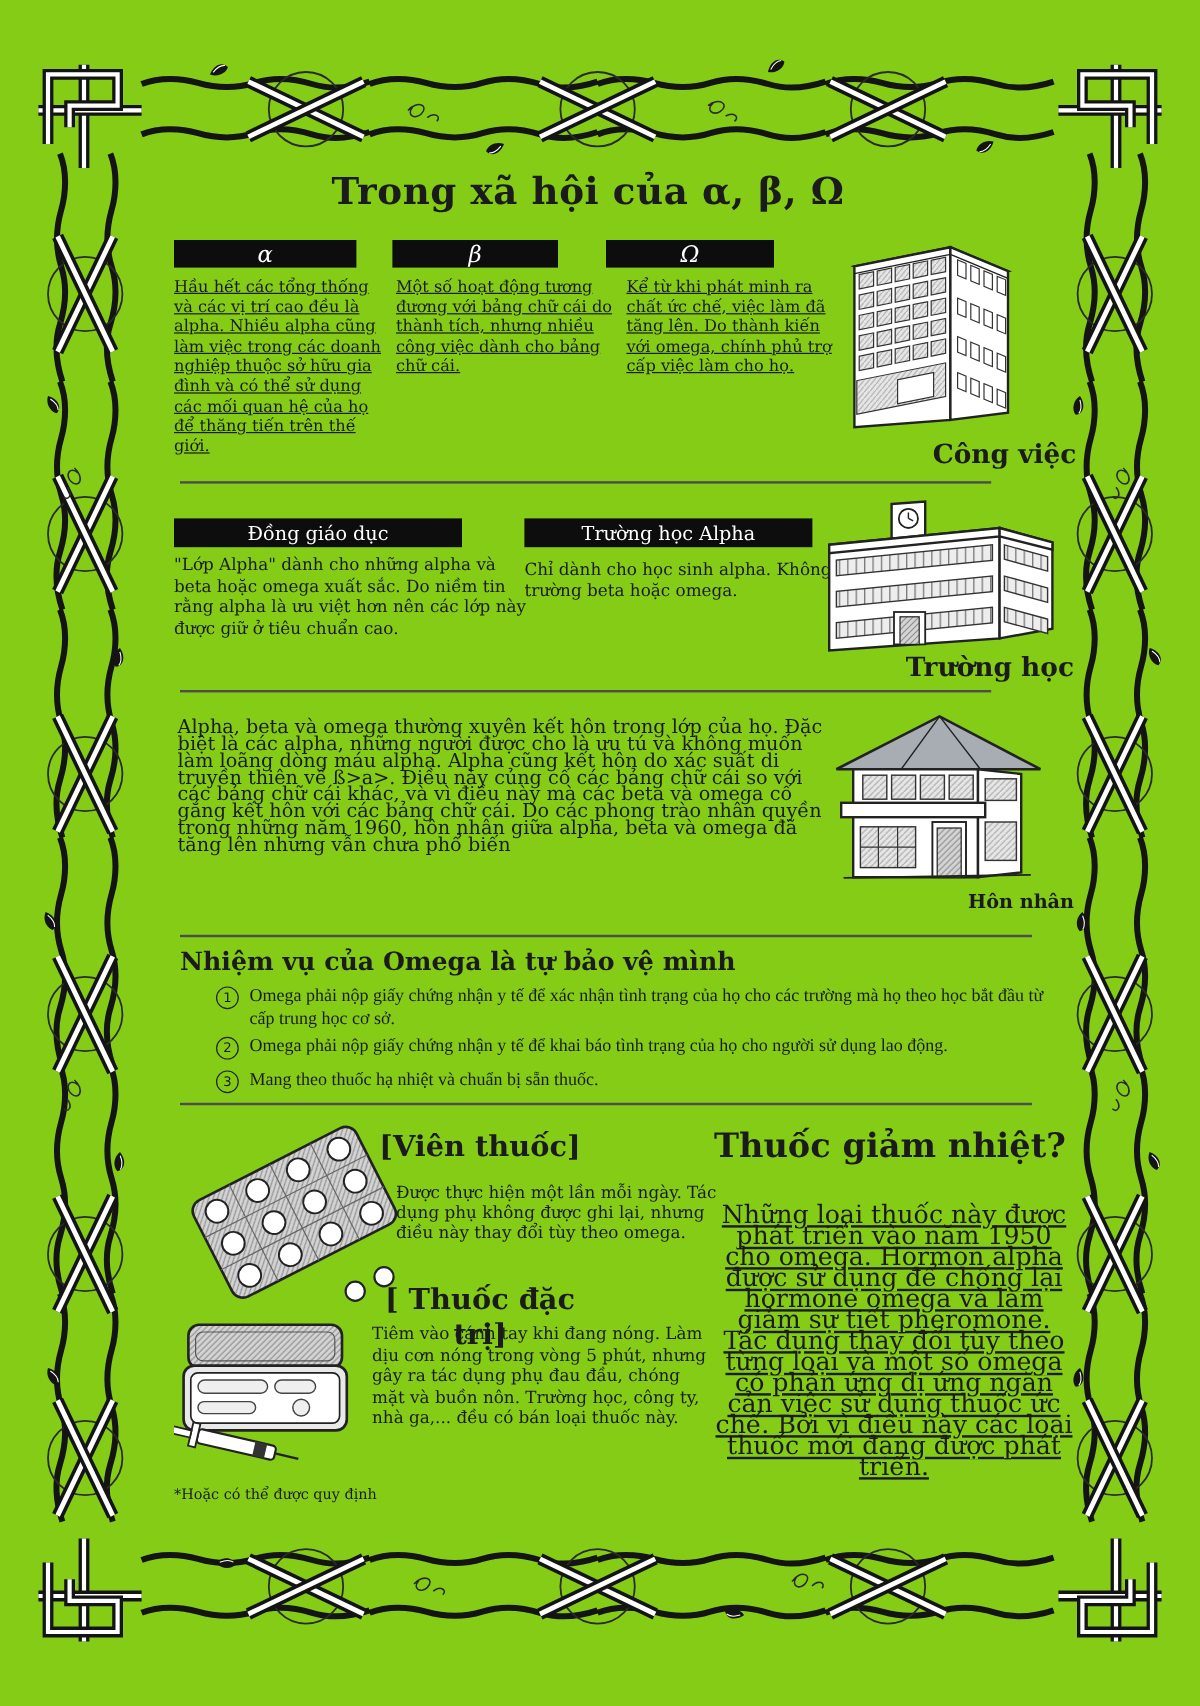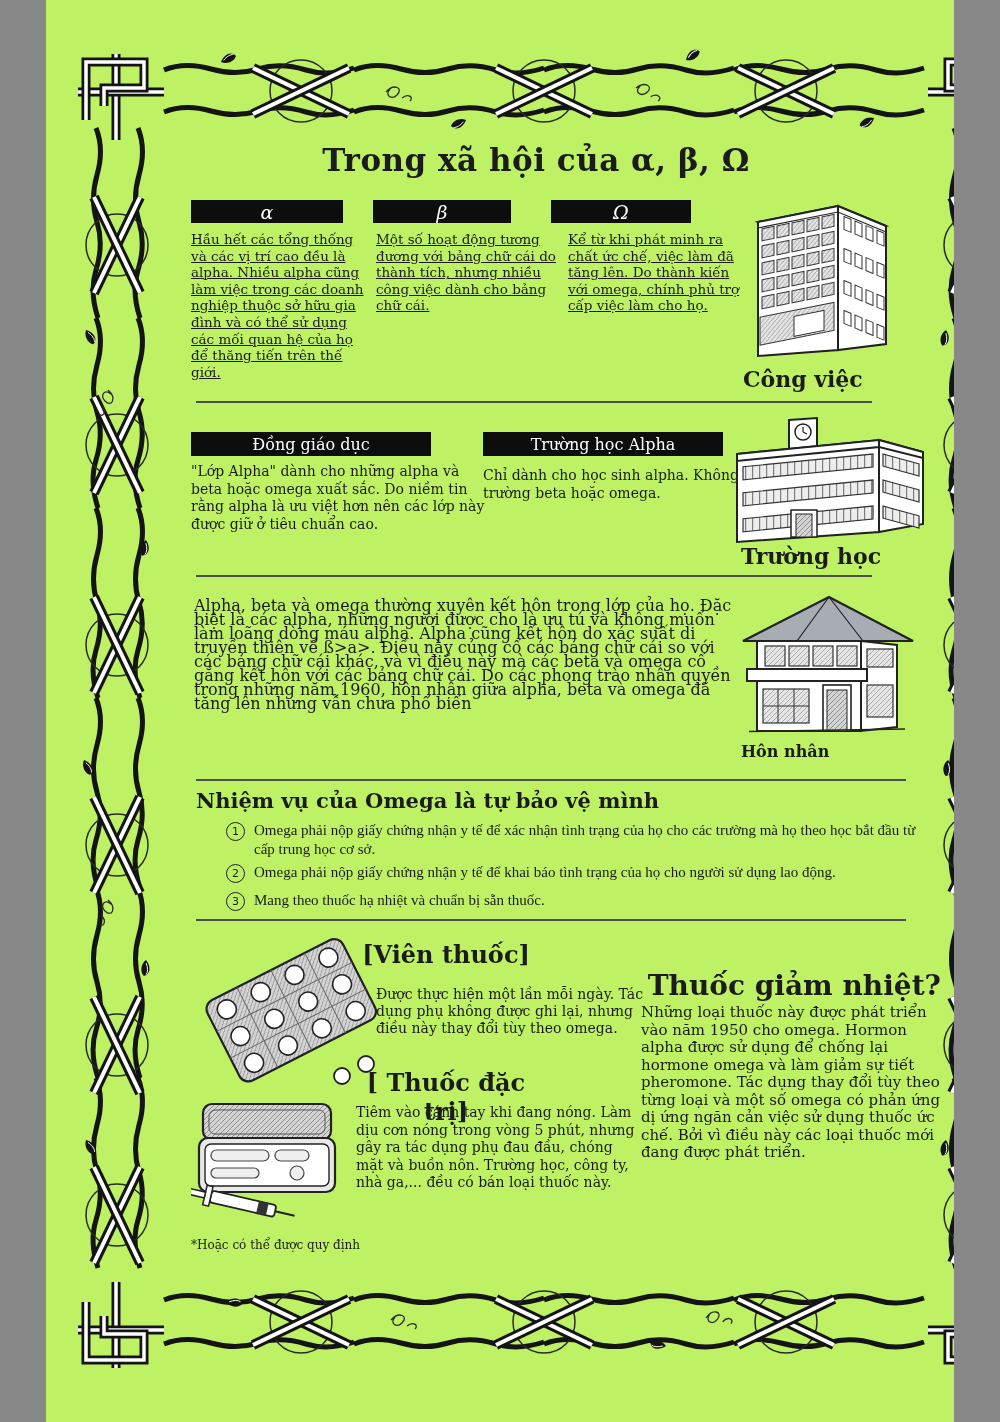--- a/index.html
+++ b/index.html
@@ -1,38 +1,38 @@
 <!DOCTYPE html>
 <html><head>
 <meta charset="utf-8">
 <style>
   html,body{margin:0;padding:0;background:#888;}
-  .page{position:relative;width:908px;height:1422px;margin:0 auto;background:#bef264;
+  .page{position:relative;width:1000px;height:1422px;margin:0 auto;background:#84cc16;
         font-family:"DejaVu Serif",serif;color:#1b1b1b;overflow:hidden;}
   .abs{position:absolute;}
   .frame{position:absolute;left:0;top:0;pointer-events:none;}
   .title{font-size:31px;font-weight:bold;text-align:center;letter-spacing:.5px;}
   .bar{background:#0d0d0d;color:#fff;display:flex;align-items:center;justify-content:center;}
   .bar.greek{font-size:19px;font-style:italic;font-family:"DejaVu Serif",serif;}
   .bar.schoolbar{font-size:16px;}
   .coltext{font-size:13.5px;line-height:16.6px;text-decoration:underline;}
   .schooltext{font-size:14px;line-height:17.6px;}
   .marriagetext{font-size:16px;line-height:14px;text-align:left;}
-  .caption{font-weight:bold;font-size:22px;text-align:left;}
+  .caption{font-weight:bold;font-size:22px;text-align:right;}
   .divider{height:2px;background:#4d4d4d;}
   .dutytitle{font-size:21px;font-weight:bold;}
   .duty{display:flex;gap:9px;font-family:"Liberation Serif",serif;font-size:15px;line-height:19px;}
   .num{flex:none;display:inline-flex;width:17px;height:17px;margin-top:1px;border:1.4px solid #222;
        border-radius:50%;align-items:center;justify-content:center;font-size:11px;
        font-family:"DejaVu Sans",sans-serif;}
   .medhead{font-weight:bold;font-size:24px;text-align:center;}
-  .bighead{font-weight:bold;font-size:28px;text-align:right;margin-top:31px;}
+  .bighead{font-weight:bold;font-size:28px;text-align:left;}
   .pilltext{font-size:14px;line-height:17px;}
   .injtext{font-size:14px;line-height:17.5px;}
-  .supptext{font-size:15px;line-height:17.5px;}
+  .supptext{font-size:21px;line-height:17.5px;text-align:center;text-decoration:underline;}
   .footnote{font-size:12px;}
 </style>
 </head>
 <body>
 
 <div class="page">
 
   <svg width="0" height="0" style="position:absolute" aria-hidden="true">
     <defs>
       <pattern id="ht" width="5" height="5" patternUnits="userSpaceOnUse">

